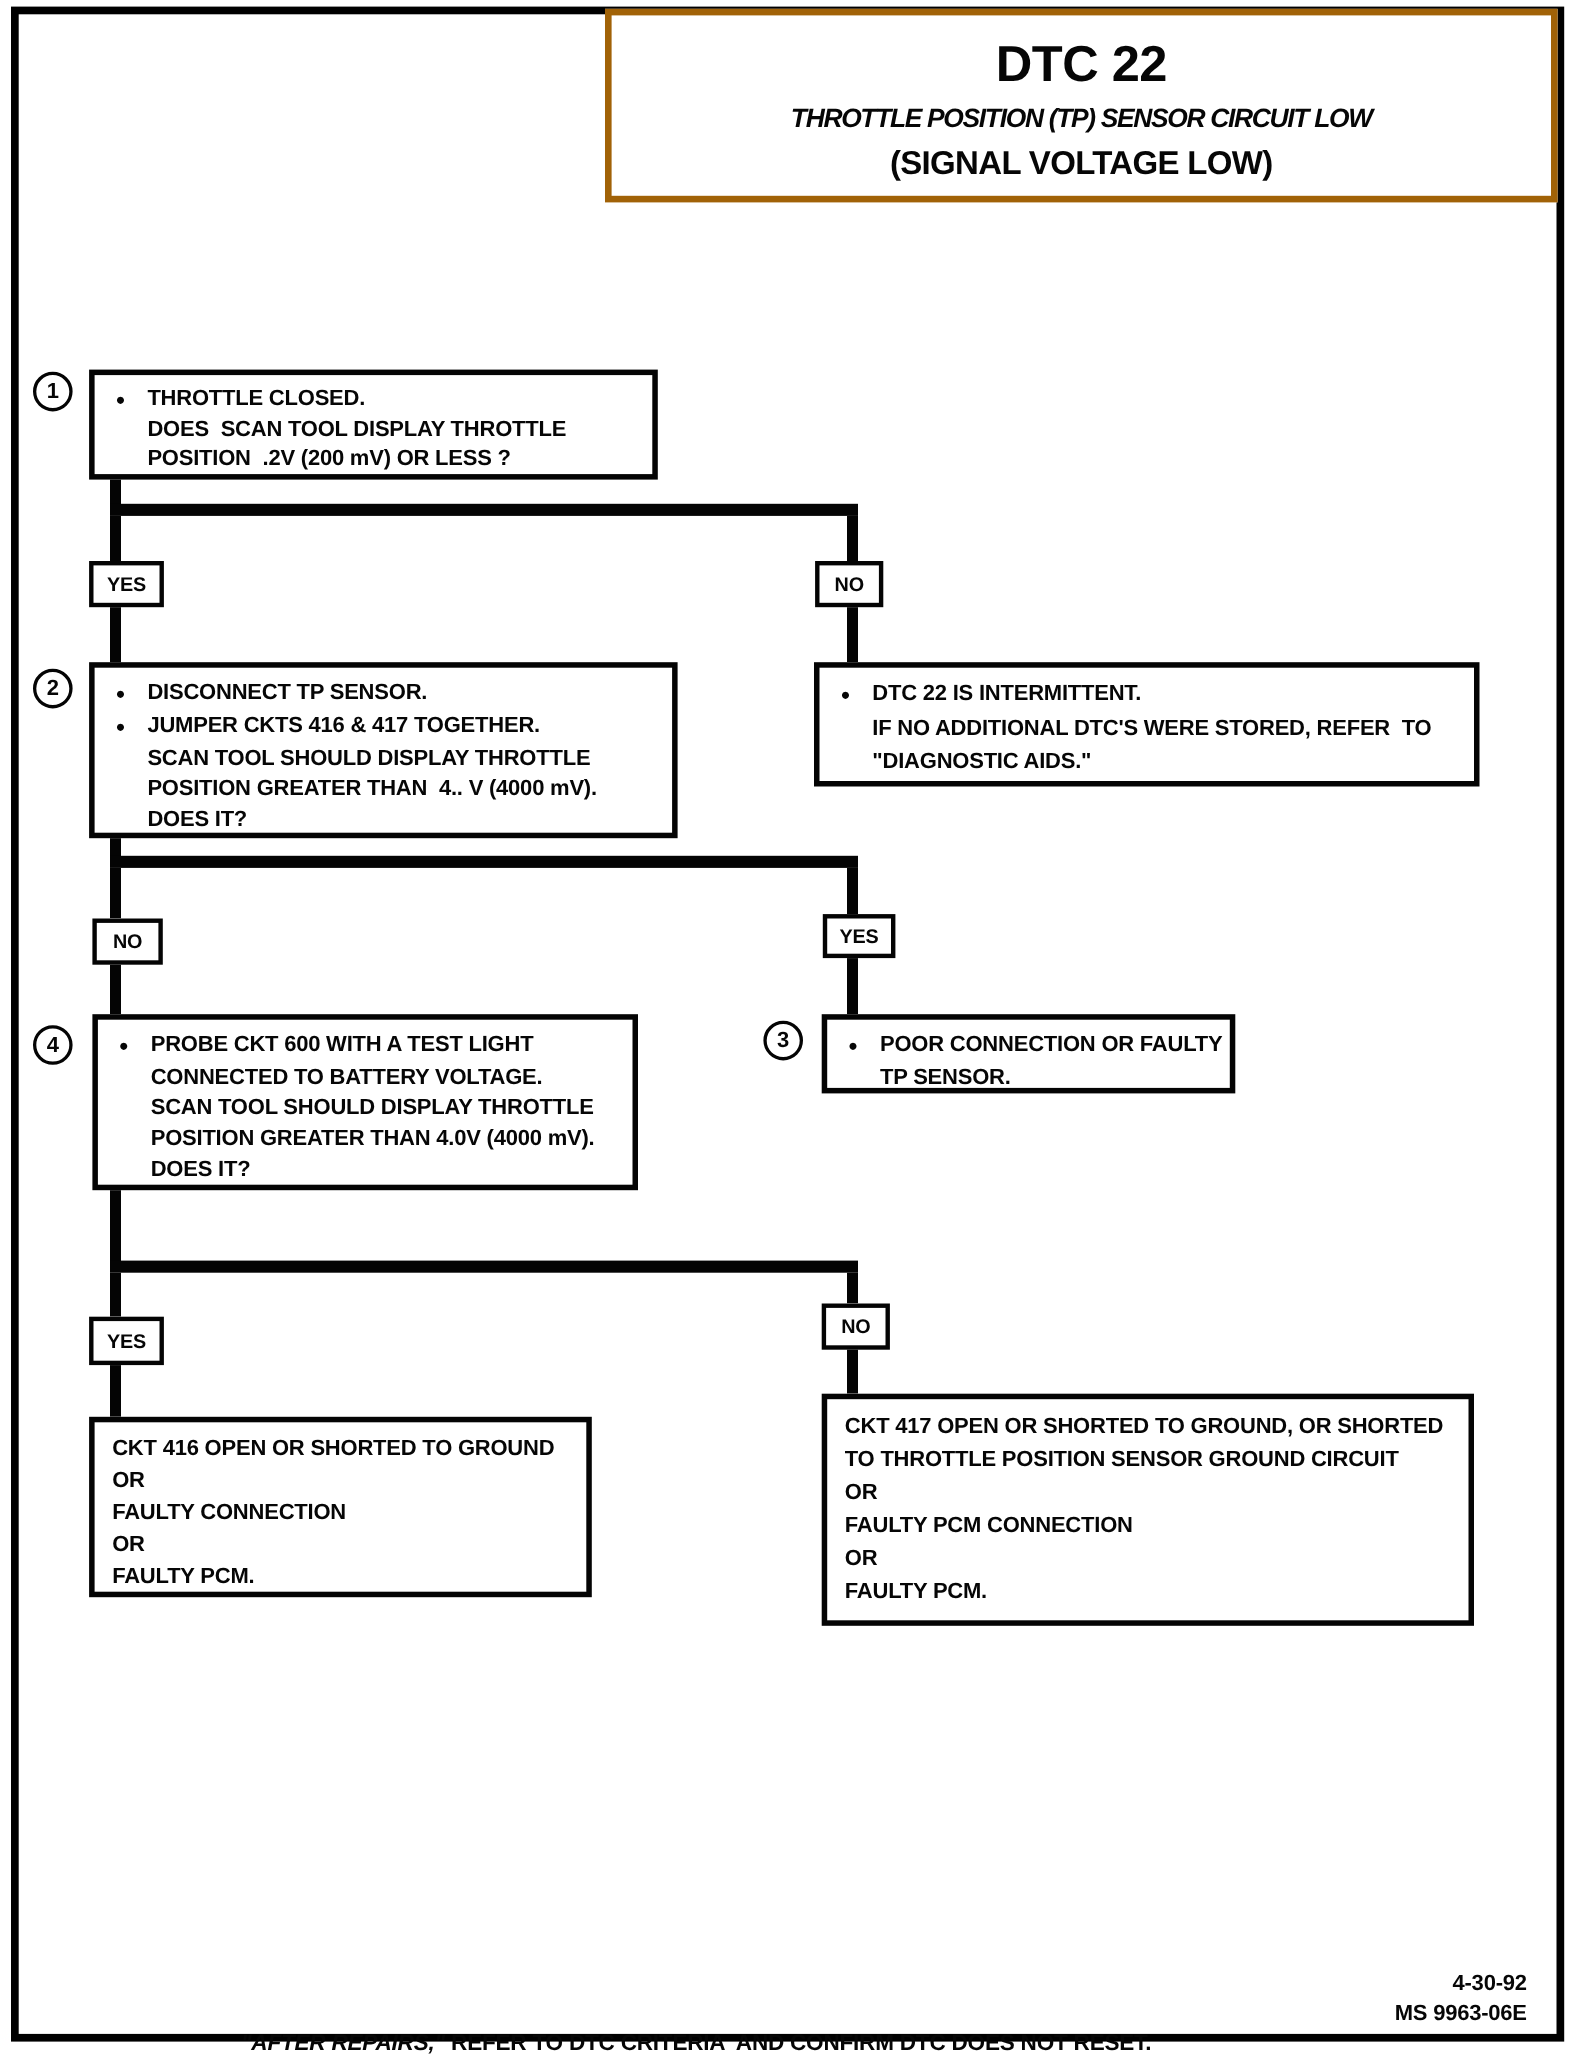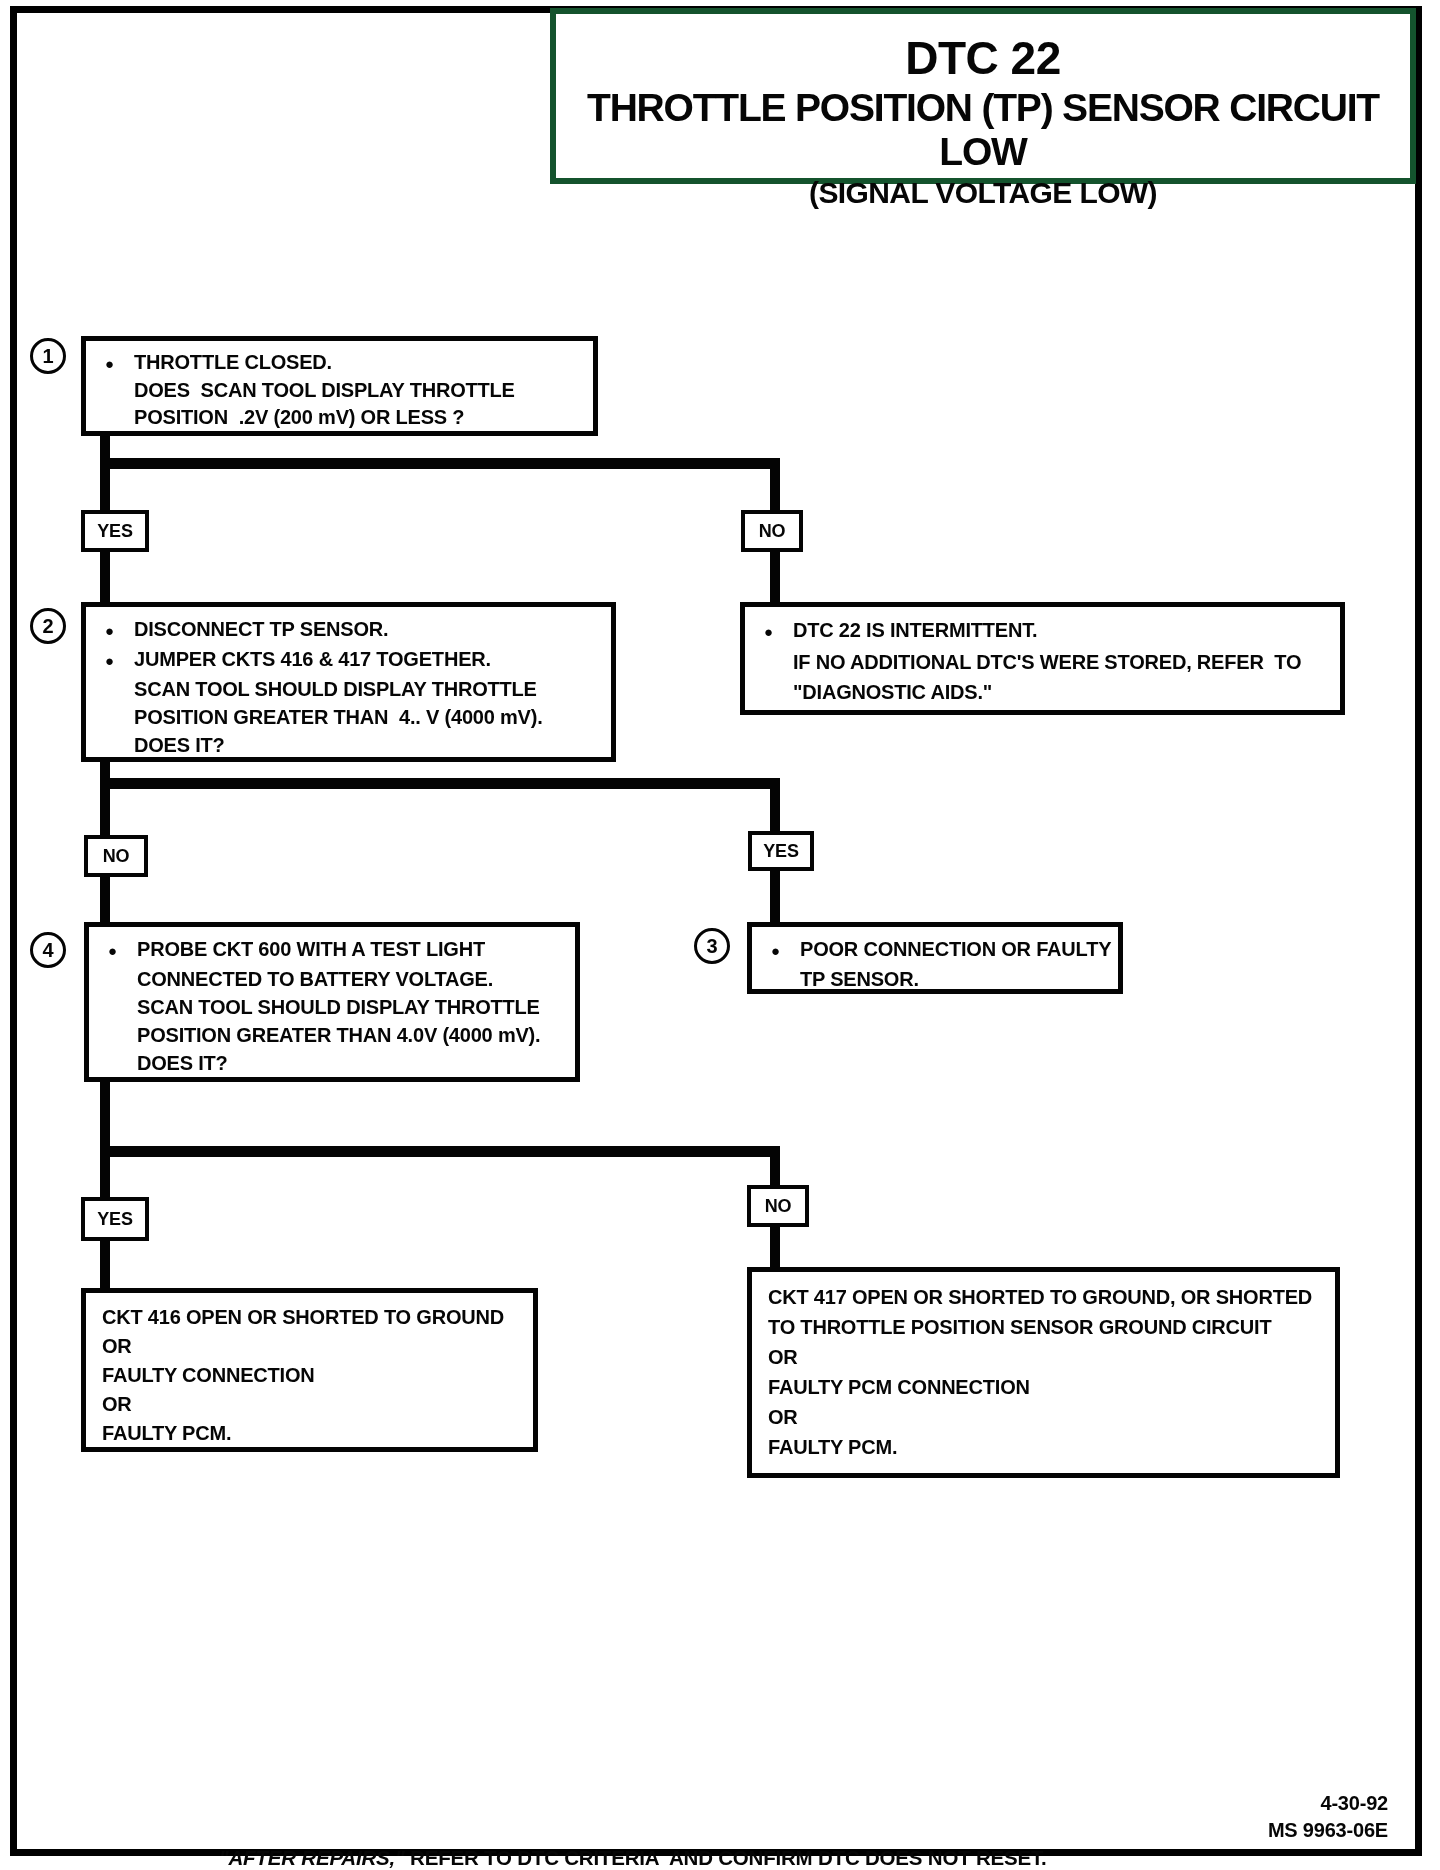--- a/index.html
+++ b/index.html
@@ -4,23 +4,23 @@
 <style>
   * { box-sizing: border-box; }
   html,body { margin:0; padding:0; background:#ffffff; }
   .page {
     position:relative; width:1440px; height:1870px; background:#ffffff;
     font-family:"Liberation Sans", sans-serif; font-weight:700; color:#060606;
     overflow:hidden;
   }
   .abs { position:absolute; }
   .frame { border:7px solid #000; }
-  .titlebox { border:6px solid #14532d; background:#fff; text-align:center; }
+  .titlebox { border:6px solid #a16207; background:#fff; text-align:center; }
   .dtc  { font-size:46px; line-height:52px; padding-top:18px; letter-spacing:-0.5px; }
-  .ft   { font-size:39px; line-height:44px; margin-top:2px; letter-spacing:-1.2px; }
+  .ft   { font-size:24px; line-height:44px; margin-top:2px; letter-spacing:-1.2px;font-style:italic; }
   .fst  { font-size:30px; line-height:30px; margin-top:4px; letter-spacing:-0.6px; }
   .node { border:5px solid #040404; background:#fff; }
   .row  { display:flex; align-items:baseline; white-space:pre; }
   .bcell{ flex:none; width:30px; padding-left:1px; font-size:15px; }
   .tline{ font-size:20px; letter-spacing:-0.2px; }
   .pad-b { padding:8px 6px 0 18px; }
   .pad-p { padding:10px 6px 0 16px; }
   .lh27 .row { line-height:27px; }
   .lh28 .row { line-height:28px; }
   .lh29 .row { line-height:29px; }

